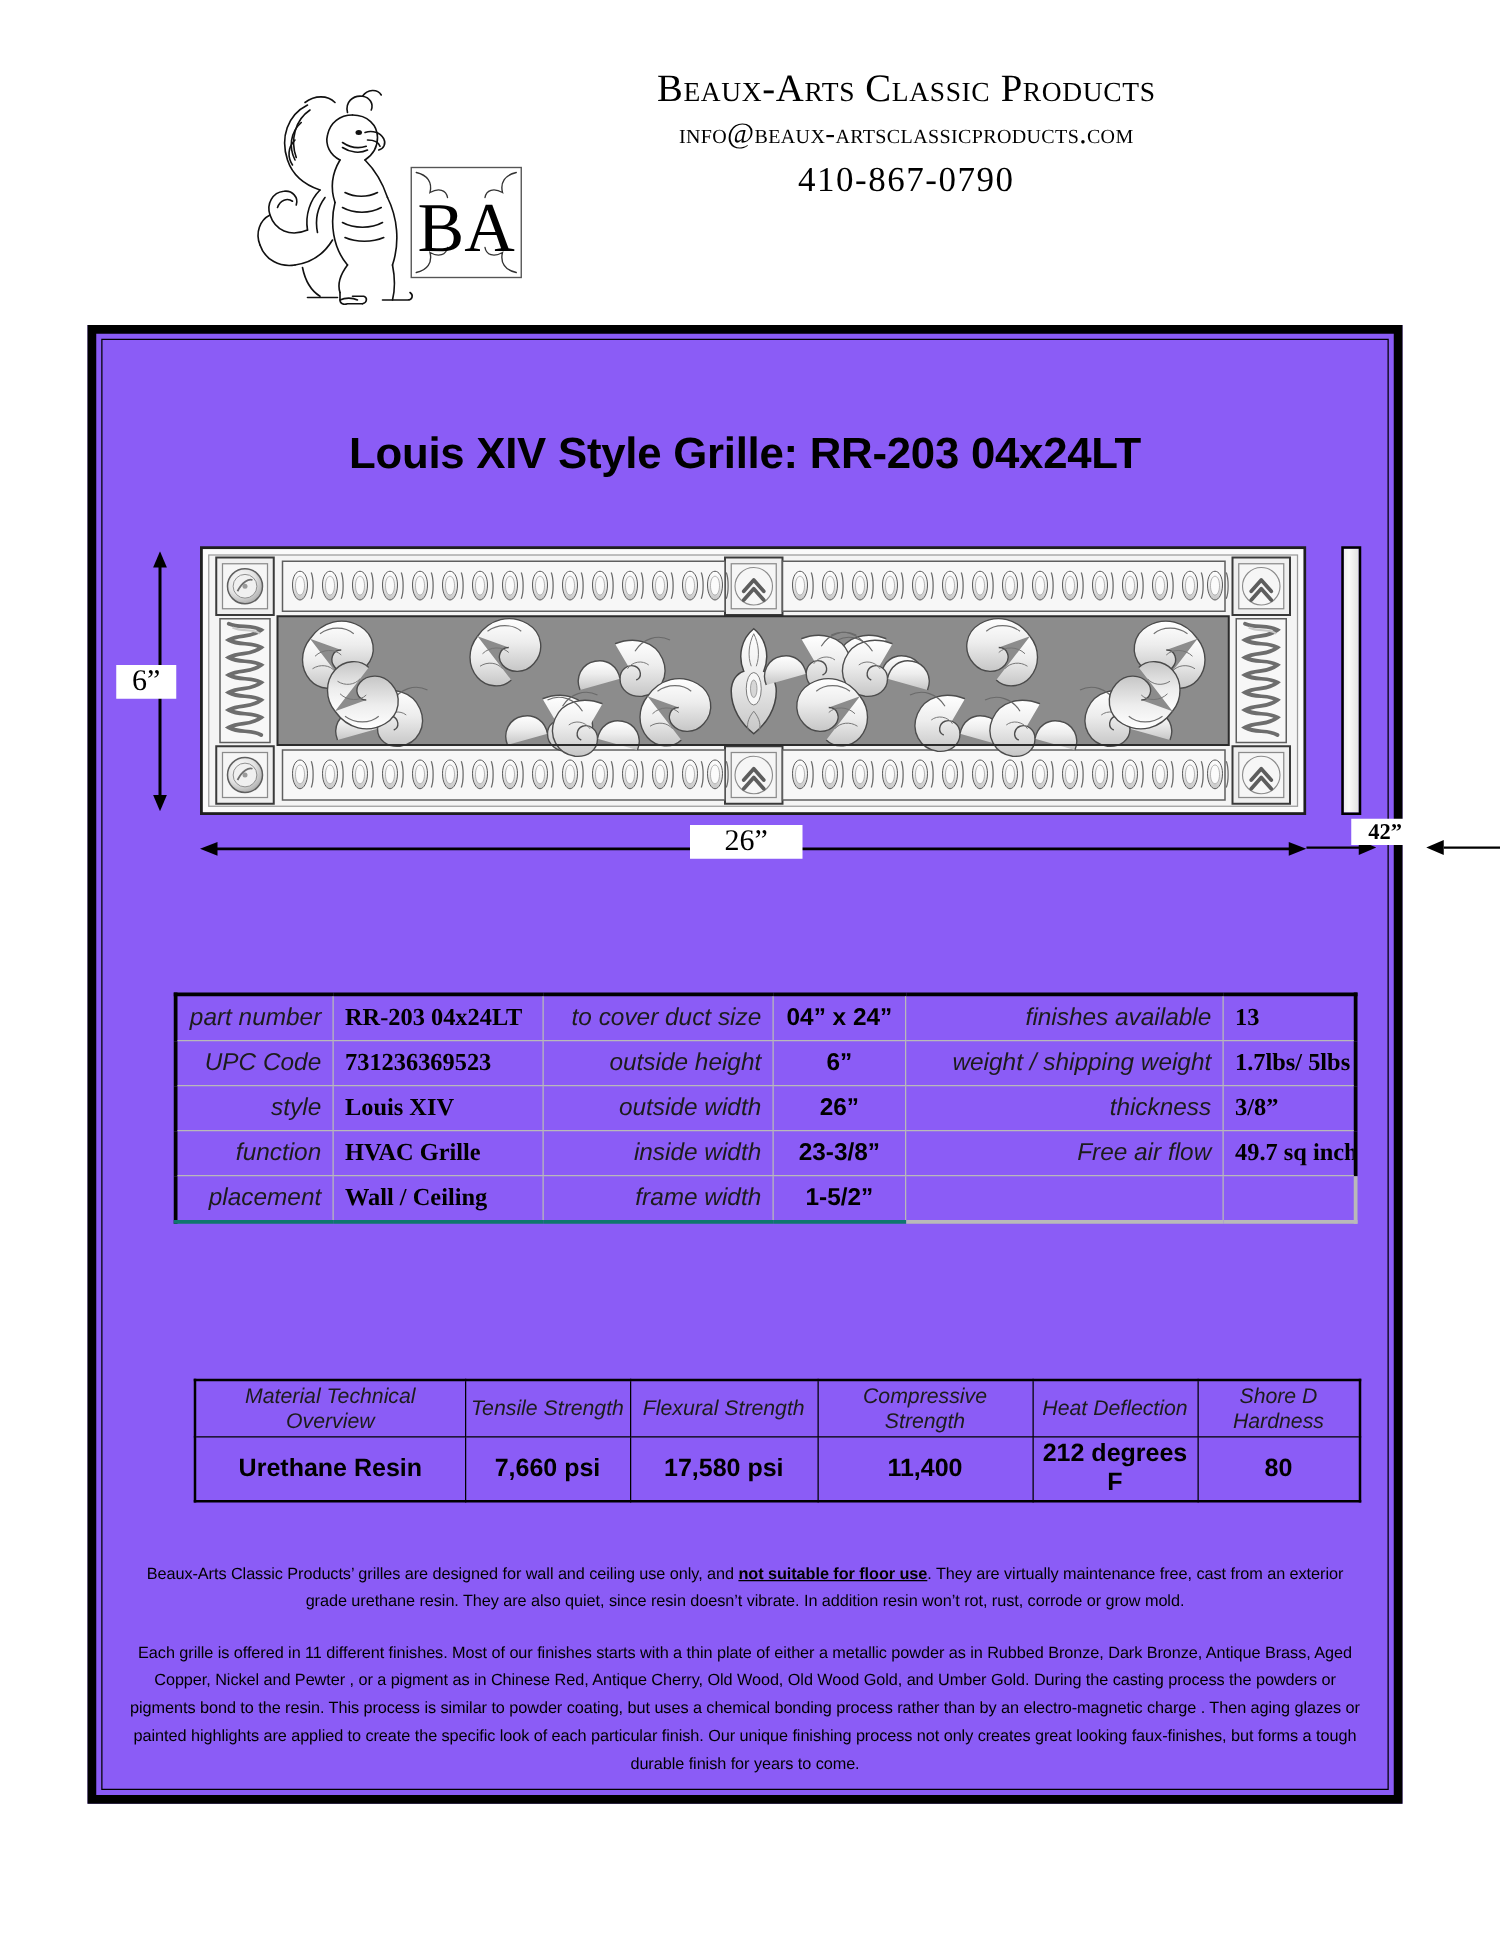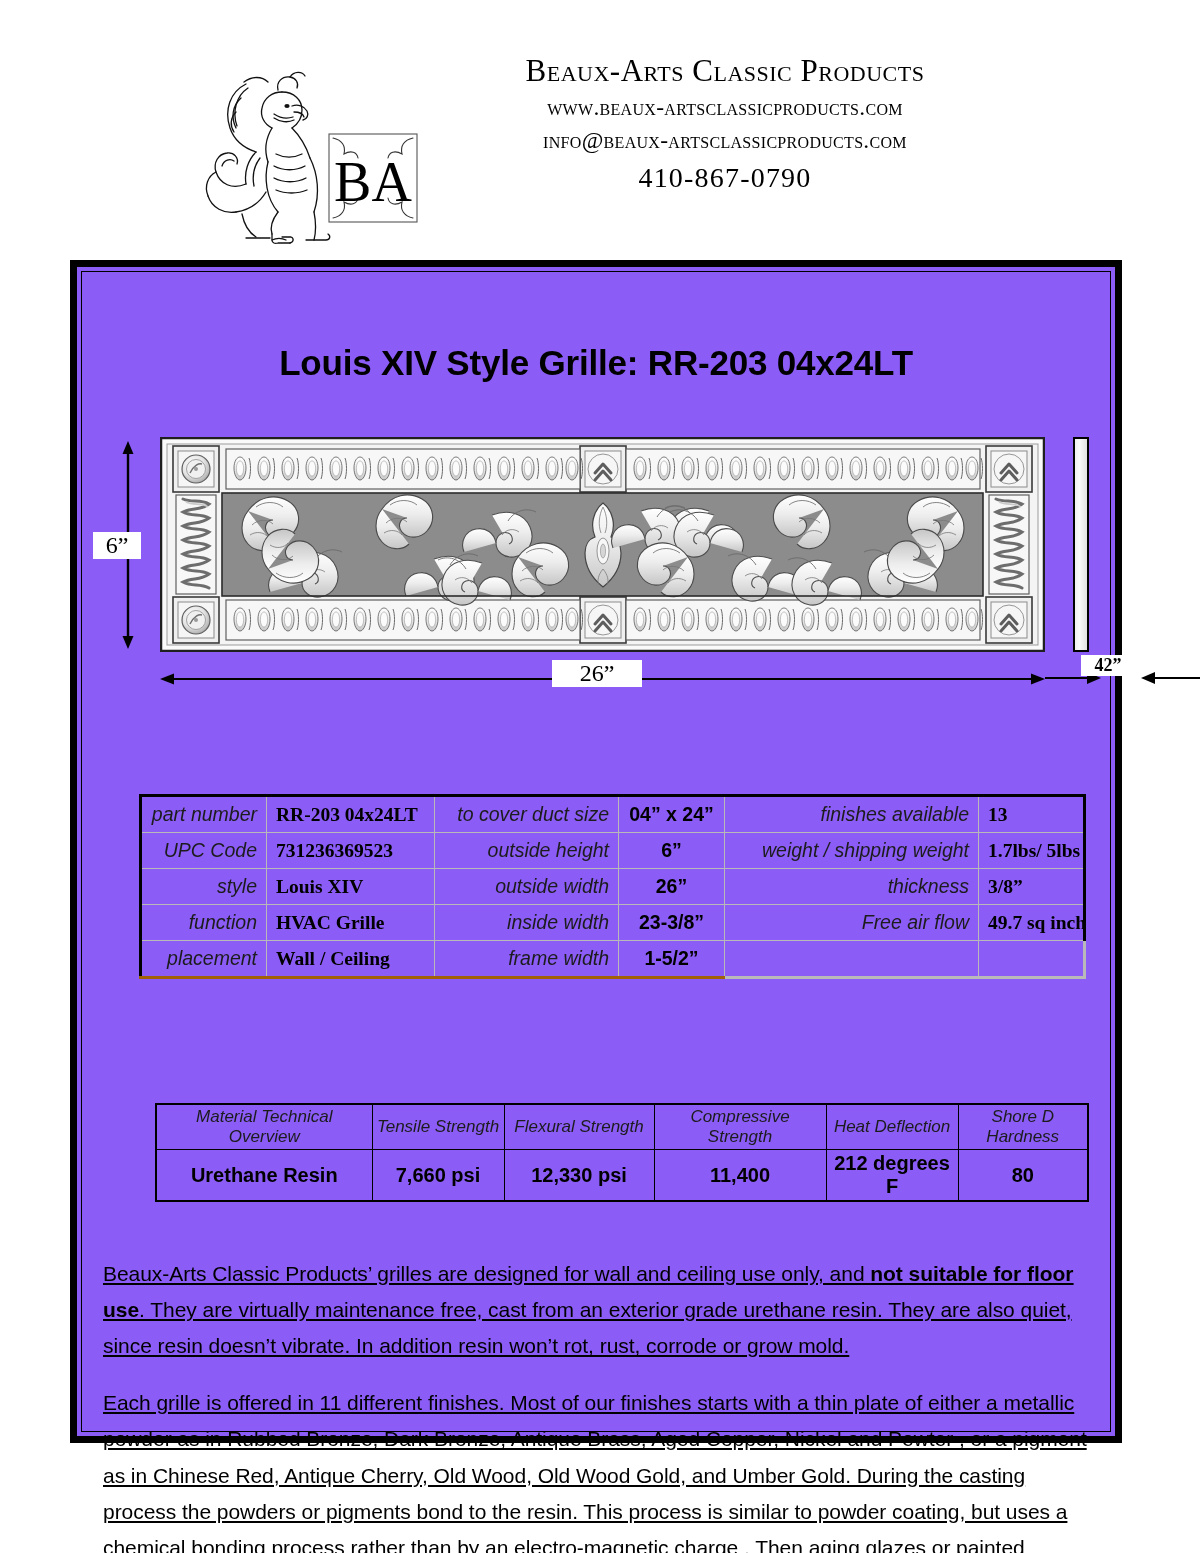--- a/index.html
+++ b/index.html
@@ -45,40 +45,40 @@
   #dim-v-arrow{position:absolute;left:44px;top:14px;width:14px;height:208px;}
   #dim-h-arrow{position:absolute;left:83px;top:245px;width:885px;height:14px;}
   #dim-t-arrow{position:absolute;left:968px;top:243px;width:160px;height:16px;}
 
   
   #spec-table{position:absolute;left:62px;top:527px;width:944px;
       border-collapse:collapse;table-layout:fixed;}
   #spec-table td{border:1px solid #b9b9b9;height:35px;padding:0 9px;
       font-size:19.5px;vertical-align:middle;overflow:hidden;white-space:nowrap;}
   #spec-table tr:first-child td{border-top:3px solid #000;}
-  #spec-table tr:last-child td{border-bottom:3px solid #a16207;}
+  #spec-table tr:last-child td{border-bottom:3px solid #0f766e;}
   #spec-table td.c0{border-left:3px solid #000;}
   #spec-table td.c5{border-right:3px solid #000;margin-top:48px;}
   .lbl{font-style:italic;text-align:right;color:#1c1c1c;}
   .val{font-weight:bold;text-align:left;font-family:Liberation Serif, serif;}
   .val-c{font-weight:bold;text-align:center;}
   .blank{border-color:#b9b9b9 !important;}
 
   
   #mat-table{position:absolute;left:78px;top:836px;width:920px;
       border-collapse:collapse;table-layout:fixed;border:2.5px solid #000;}
   #mat-table td{border:1.5px solid #000;text-align:center;vertical-align:middle;
       padding:2px 4px;}
   #mat-table tr.head td{height:40px;font-style:italic;font-size:17px;color:#1c1c1c;}
   #mat-table tr.body td{height:46px;font-weight:bold;font-size:20px;}
 
   
   #paras{position:absolute;left:26px;top:968px;width:986px;}
-  .para{font-size:21px;line-height:1.72;text-align:left;margin-bottom:18px;
-        letter-spacing:-.05px;text-decoration:underline;}
+  .para{font-size:13px;line-height:1.72;text-align:center;margin-bottom:18px;
+        letter-spacing:-.05px;}
   .emph{font-weight:bold;text-decoration:underline;}
 </style>
 </head>
 <body>
 
 <div id="header">
 
   <div id="logo-wrap">
     <svg id="logo-svg" viewBox="0 0 250 190">
       <g fill="none" stroke="#111" stroke-width="1.3" stroke-linecap="round" stroke-linejoin="round">
@@ -138,21 +138,20 @@
           <path d="M147 156 C156 154 160 148 158 140 C165 144 171 142 172 136"></path>
           <path d="M227 156 C218 154 214 148 216 140 C209 144 203 142 202 136"></path>
         </g>
         <text x="187" y="139" text-anchor="middle" font-family="Liberation Serif, DejaVu Serif, serif" font-size="56" fill="#000">BA</text>
       </g>
     </svg>
   </div>
 
   <div id="header-text">
     <div class="hd-company smallcaps">Beaux-Arts Classic Products</div>
-    <div class="hd-line smallcaps">www.beaux-artsclassicproducts.com</div>
     <div class="hd-line smallcaps">info@beaux-artsclassicproducts.com</div>
     <div class="hd-phone">410-867-0790</div>
   </div>
 </div>
 
 <div id="page-frame">
   <div id="page-frame-inner"></div>
 
   <div id="doc-title">Louis XIV Style Grille:    RR-203 04x24LT</div>
 
@@ -483,21 +482,21 @@
         <td>Material Technical Overview</td>
         <td>Tensile Strength</td>
         <td>Flexural Strength</td>
         <td>Compressive Strength</td>
         <td>Heat Deflection</td>
         <td>Shore D Hardness</td>
       </tr>
       <tr class="body">
         <td>Urethane Resin</td>
         <td>7,660 psi</td>
-        <td>12,330 psi</td>
+        <td>17,580 psi</td>
         <td>11,400</td>
         <td>212 degrees F</td>
         <td>80</td>
       </tr>
     </tbody>
   </table>
 
   <div id="paras">
     <p class="para"><span>Beaux-Arts Classic Products’ grilles are designed for wall and ceiling use only, and </span><span class="emph">not suitable for floor use</span><span>.  They are virtually maintenance free, cast from an exterior grade urethane resin. They are also quiet, since resin doesn’t vibrate. In addition resin won’t rot, rust, corrode or grow mold.</span></p>
     <p class="para">Each grille is offered in 11 different finishes. Most of our finishes starts with a thin plate of either a metallic powder as in Rubbed Bronze, Dark Bronze, Antique Brass, Aged Copper, Nickel and Pewter , or a pigment as in Chinese Red, Antique Cherry, Old Wood, Old Wood Gold, and Umber Gold.  During the casting process the powders or pigments bond to the resin. This process is similar to powder coating, but uses a chemical bonding process rather than by an  electro-magnetic  charge . Then aging glazes or painted highlights  are  applied to create the specific look of each particular finish. Our unique finishing process not only creates great looking faux-finishes, but forms a tough durable finish for years to come.</p>

